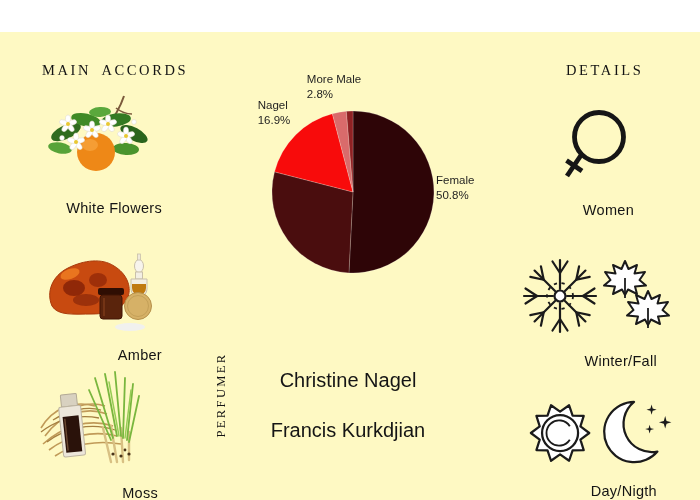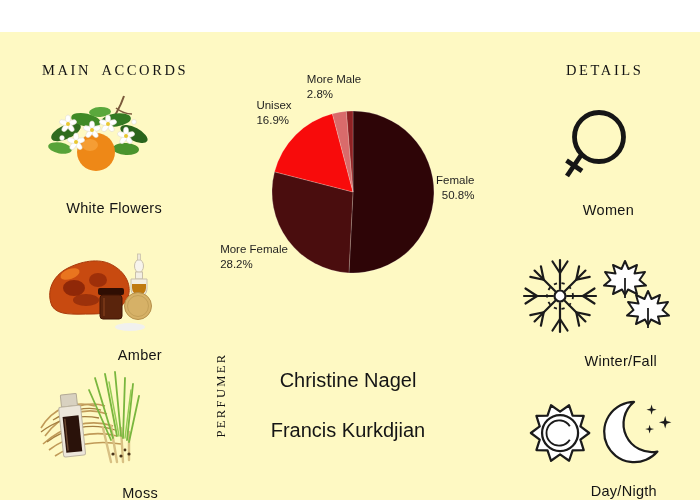--- a/index.html
+++ b/index.html
@@ -4,21 +4,21 @@
 <style>
   html,body{margin:0;padding:0;background:#ffffff;}
   .canvas{position:relative;width:700px;height:500px;background:#fef9c3;overflow:hidden;
           font-family:"Liberation Sans",sans-serif;color:#171717;margin-top:32px;}
   .abs{position:absolute;}
   .serif-heading{font-family:"Liberation Serif",serif;font-size:14.5px;letter-spacing:2.6px;
                  word-spacing:5px;color:#141414;white-space:nowrap;}
   .cap-label{font-size:14.5px;color:#141414;text-align:right;letter-spacing:0.3px;}
   .plabel{font-size:11.5px;line-height:15px;color:#1f1f1f;text-align:left;white-space:nowrap;}
   .plabel.centered{transform:translateX(-50%);}
-  .plabel.leftal{text-align:right;}
+  .plabel.leftal{text-align:left;}
   .name{font-size:20px;color:#151515;text-align:center;white-space:nowrap;}
   .vtext{font-family:"Liberation Serif",serif;font-size:12.5px;letter-spacing:2.4px;color:#141414;
          white-space:nowrap;transform:translate(-50%,-50%) rotate(-90deg);}
   svg{display:block;}
 </style>
 </head>
 <body>
 
 <div class="canvas">
 
@@ -138,30 +138,26 @@
       <path d="M82,82 L3.54,61.86 A81,81 0 0 1 61.36,3.67 Z" fill="#f80b0b" stroke="#ffffff" stroke-width="0.5" stroke-opacity="0.4"></path>
       <path d="M82,82 L61.36,3.67 A81,81 0 0 1 75.39,1.27 Z" fill="#d96b6b" stroke="#ffffff" stroke-width="0.5" stroke-opacity="0.4"></path>
       <path d="M82,82 L75.39,1.27 A81,81 0 0 1 82.00,1.00 Z" fill="#8f2123" stroke="#ffffff" stroke-width="0.5" stroke-opacity="0.4"></path>
     </svg>
 
   <div class="abs plabel centered" style="left:334px;top:40px">
     <div>More Male</div>
     <div>2.8%</div>
   </div>
   <div class="abs plabel centered" style="left:274px;top:66px">
-    <div>Unisex</div>
+    <div>Nagel</div>
     <div>16.9%</div>
   </div>
   <div class="abs plabel leftal" style="left:436px;top:141px">
     <div>Female</div>
     <div>50.8%</div>
-  </div>
-  <div class="abs plabel centered" style="left:254px;top:210px">
-    <div>More Female</div>
-    <div>28.2%</div>
   </div>
 
   <div class="abs vtext" style="left:221px;top:363px">PERFUMER</div>
   <div class="abs name" style="left:248px;top:337px;width:200px">Christine Nagel</div>
   <div class="abs name" style="left:248px;top:387px;width:200px">Francis Kurkdjian</div>
 
   <div class="abs serif-heading" style="left:566px;top:30px">DETAILS</div>
 
   <svg class="abs" style="left:558px;top:72px" width="70" height="86" viewBox="0 0 70 86">
     <g stroke="#161616" stroke-width="4.8" fill="none">

